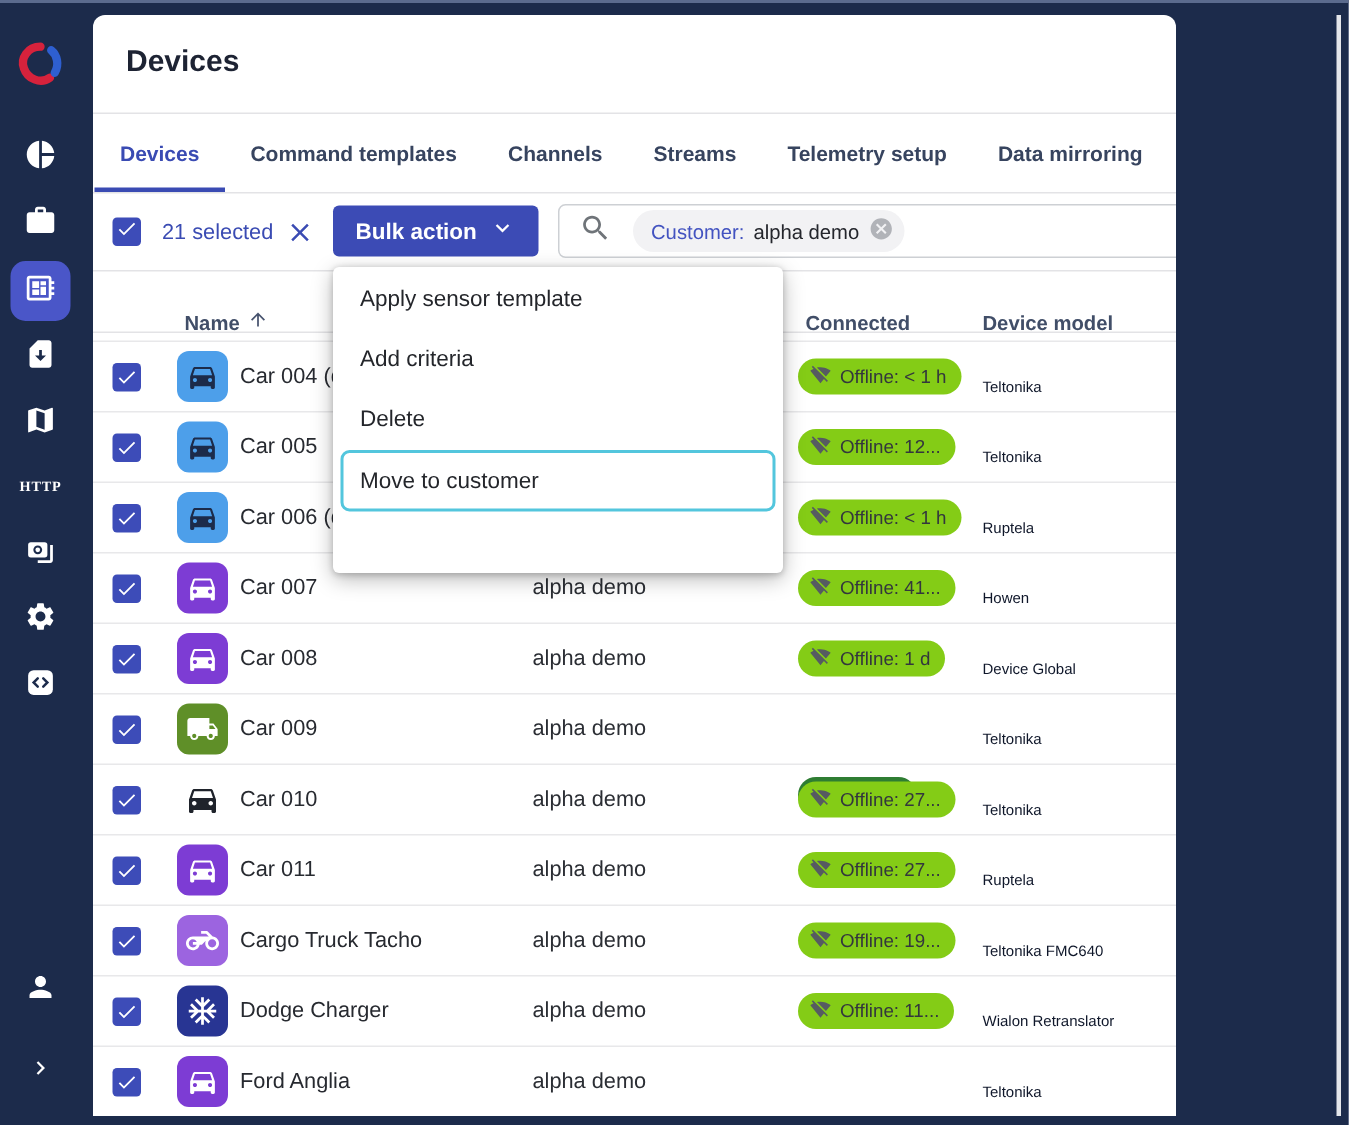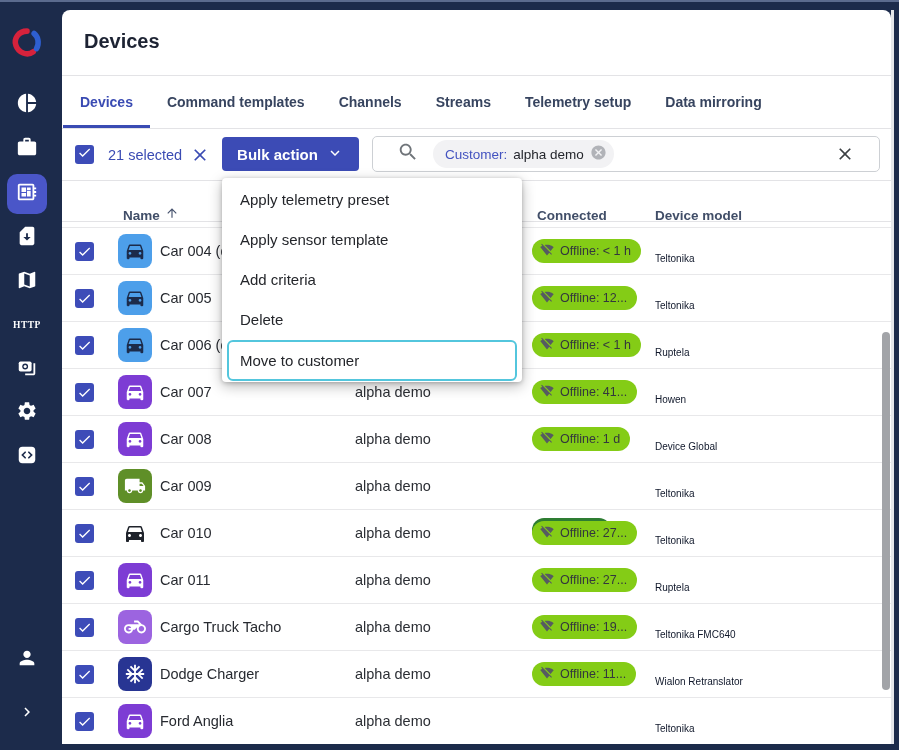--- a/index.html
+++ b/index.html
@@ -9,21 +9,21 @@
 
   
   .sidebar{position:absolute;left:0;top:2px;width:56px;bottom:0;}
   .logo{position:absolute;left:8px;top:22px;width:38px;height:38px;}
   .side-item{position:absolute;left:7px;width:40px;height:40px;border-radius:10px;
              display:flex;align-items:center;justify-content:center;color:#fff;cursor:pointer;}
   .side-item.active{background:#4a56c8;}
   .http-label{font-size:9.5px;font-weight:700;letter-spacing:.5px;color:#fff;font-family:Liberation Serif, serif;}
 
   
-  .card{position:absolute;left:62px;top:10px;width:829px;height:734px;background:#fff;
+  .card{position:absolute;left:62px;top:10px;width:722px;height:734px;background:#fff;
         border-radius:8px 8px 0 0;overflow:hidden;}
   .gutter{position:absolute;left:891px;top:10px;width:3px;height:734px;background:#e4e6ea;}
 
   .titlebar{position:absolute;left:0;top:0;right:0;height:66px;border-bottom:1px solid #e3e3e6;}
   .titlebar h1{margin:0;padding:20px 0 0 22px;font-size:20px;font-weight:700;color:#1d2333;}
 
   .tabs{position:absolute;left:0;top:66px;right:0;height:53px;border-bottom:1px solid #e3e3e6;
         display:flex;align-items:stretch;padding-left:1px;}
   .tab{position:relative;display:flex;align-items:center;padding:0 17px;font-size:14px;
        font-weight:700;color:#37445f;cursor:pointer;}
@@ -33,21 +33,21 @@
   .toolbar{position:absolute;left:0;top:119px;right:0;height:51px;}
   .checkbox{width:19px;height:19px;border-radius:3px;background:#3d4cb8;display:flex;
             align-items:center;justify-content:center;cursor:pointer;}
   .toolbar .checkbox{position:absolute;left:13px;top:16px;}
   .sel-label{position:absolute;left:46px;top:18px;font-size:14.5px;color:#3a4bb3;}
   .sel-clear{position:absolute;left:128px;top:16px;width:20px;height:20px;cursor:pointer;}
   .bulk-btn{position:absolute;left:160px;top:8px;width:137px;height:34px;background:#3c4bb5;
             border:none;border-radius:4px;color:#fff;font-size:15px;font-weight:700;cursor:pointer;
             display:flex;align-items:center;justify-content:center;gap:8px;}
   .searchbox{position:absolute;left:310px;top:7px;width:508px;height:36px;border:1px solid #cdd0d4;
-             border-radius:5px;display:flex;align-items:center;padding:0 24px;cursor:text;}
+             border-radius:5px;display:flex;align-items:center;padding:0 13px;cursor:text;}
   .chip{display:flex;align-items:center;gap:6px;background:#f2f2f4;border-radius:14px;
         padding:4px 7px 4px 12px;margin-left:14px;font-size:13.5px;cursor:default;}
   .chip .k{color:#4353c0;}
   .chip .v{color:#24262c;}
   .search-clear{margin-left:auto;width:20px;height:20px;cursor:pointer;}
 
   .thead{position:absolute;left:0;top:170px;right:0;height:42px;border-top:1px solid #e3e3e6;
          border-bottom:1px solid #e3e3e6;font-size:13.5px;font-weight:700;color:#414e68;}
   .thead .hc{position:absolute;top:0;height:42px;display:flex;align-items:flex-end;gap:5px;}
   .hc.h-name{left:61px;cursor:pointer;}
@@ -441,21 +441,20 @@
               </svg></span>
             <span>Online</span>
           </span>
           <span class="c-model">Teltonika</span>
         </div>
       </div>
 
     <div class="scroll-thumb"></div>
 
     <div class="menu" id="menu">
-        <div class="mi">Apply telemetry preset</div>
         <div class="mi">Apply sensor template</div>
         <div class="mi">Add criteria</div>
         <div class="mi">Delete</div>
         <div class="mi highlight">Move to customer</div>
       </div>
   </main>
 
   <div class="gutter"></div>
 </div>
 

